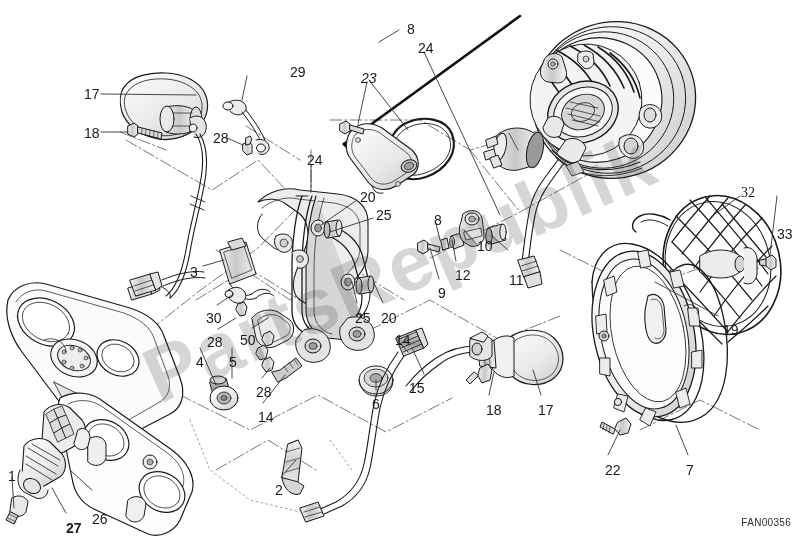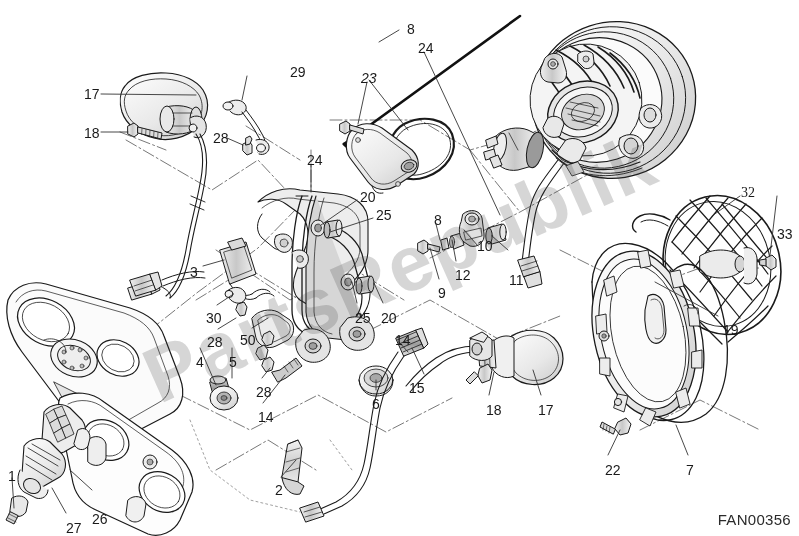--- a/index.html
+++ b/index.html
@@ -15,21 +15,21 @@
     font-size:14px;
     color:#1a1a1a;
     line-height:1;
     white-space:nowrap;
     user-select:none;
   }
   .code{
     position:absolute;
     right:8px;bottom:8px;
     font-family:"Liberation Sans", sans-serif;
-    font-size:15px;
+    font-size:10px;
     color:#2b2b2b;
     letter-spacing:.3px;
   }
   .wm{
     position:absolute;
     left:50%;top:50%;
     transform:translate(-50%,-50%) rotate(-24deg);
     font-family:"Liberation Sans", sans-serif;
     font-size:78px;
     font-weight:bold;
@@ -629,19 +629,19 @@
       <div class="lbl" style="left: 258px; top: 410px;">14</div>
       <div class="lbl" style="left: 372px; top: 397px;">6</div>
       <div class="lbl" style="left: 409px; top: 381px;">15</div>
       <div class="lbl" style="left: 486px; top: 403px;">18</div>
       <div class="lbl" style="left: 538px; top: 403px;">17</div>
       <div class="lbl" style="left: 723px; top: 323px;">19</div>
       <div class="lbl" style="left: 605px; top: 463px;">22</div>
       <div class="lbl" style="left: 686px; top: 463px;">7</div>
       <div class="lbl" style="left: 8px; top: 469px;">1</div>
       <div class="lbl" style="left: 92px; top: 480px; margin-top: 32px;">26</div>
-      <div class="lbl" style="left: 66px; top: 521px;">27</div>
+      <div class="lbl" style="left: 66px; top: 521px; font-weight: bold;">27</div>
       <div class="lbl" style="left: 275px; top: 483px;">2</div>
     </div>
 
   <div class="code">FAN00356</div>
 
 </div>
 
 </body></html>

